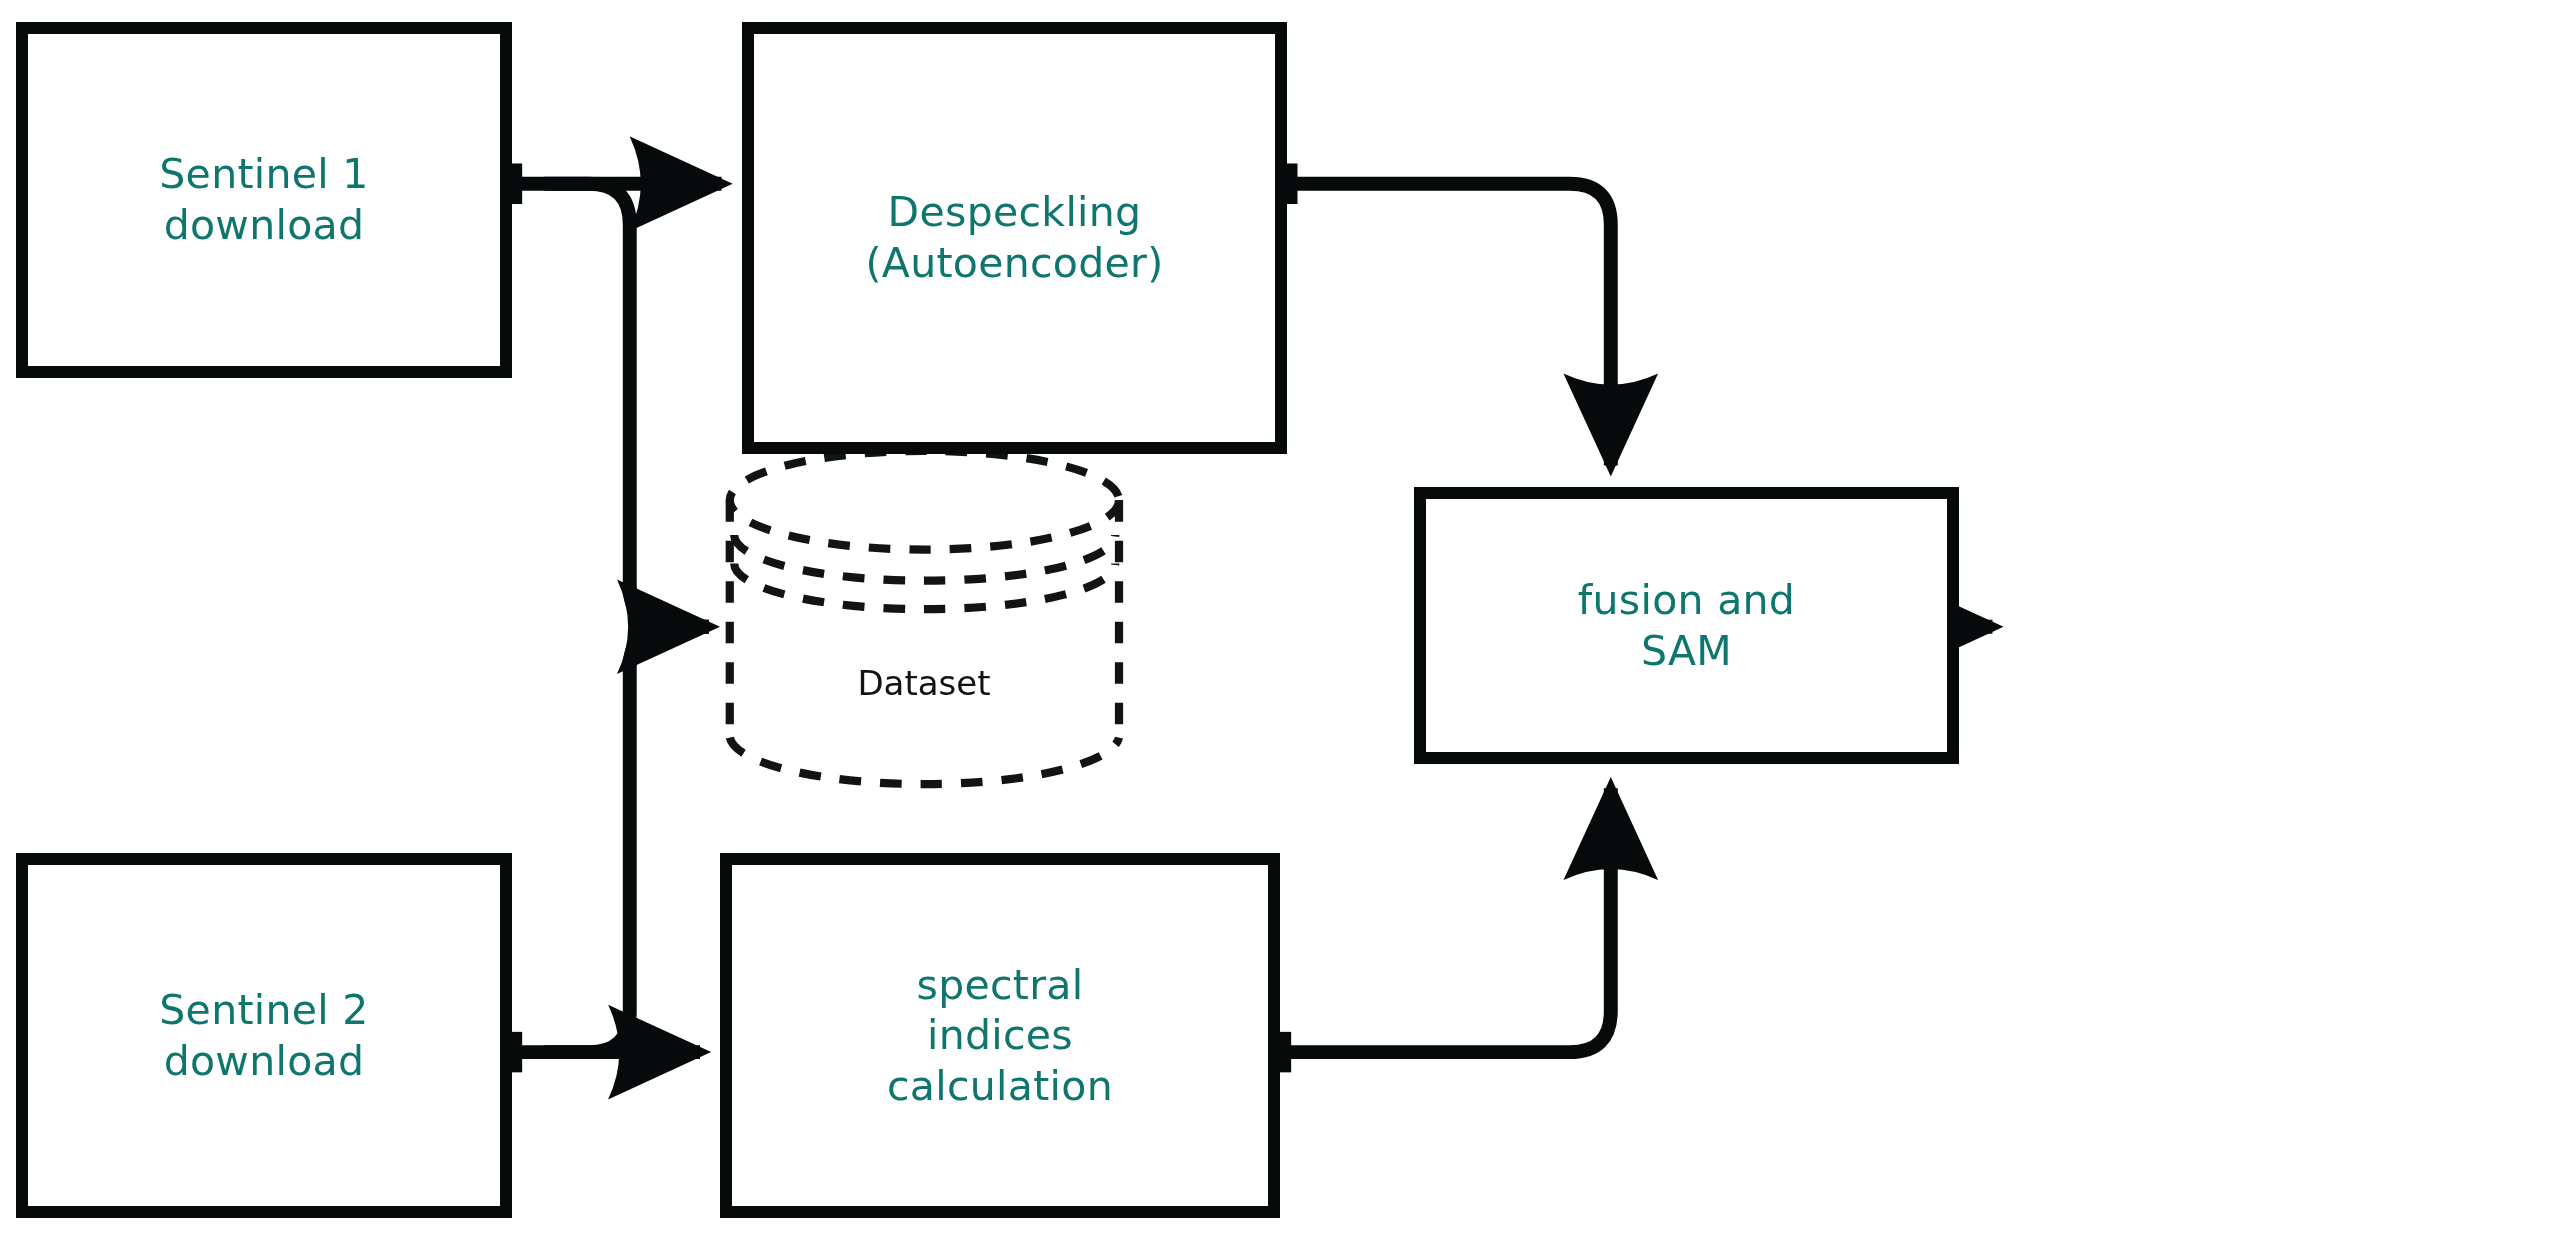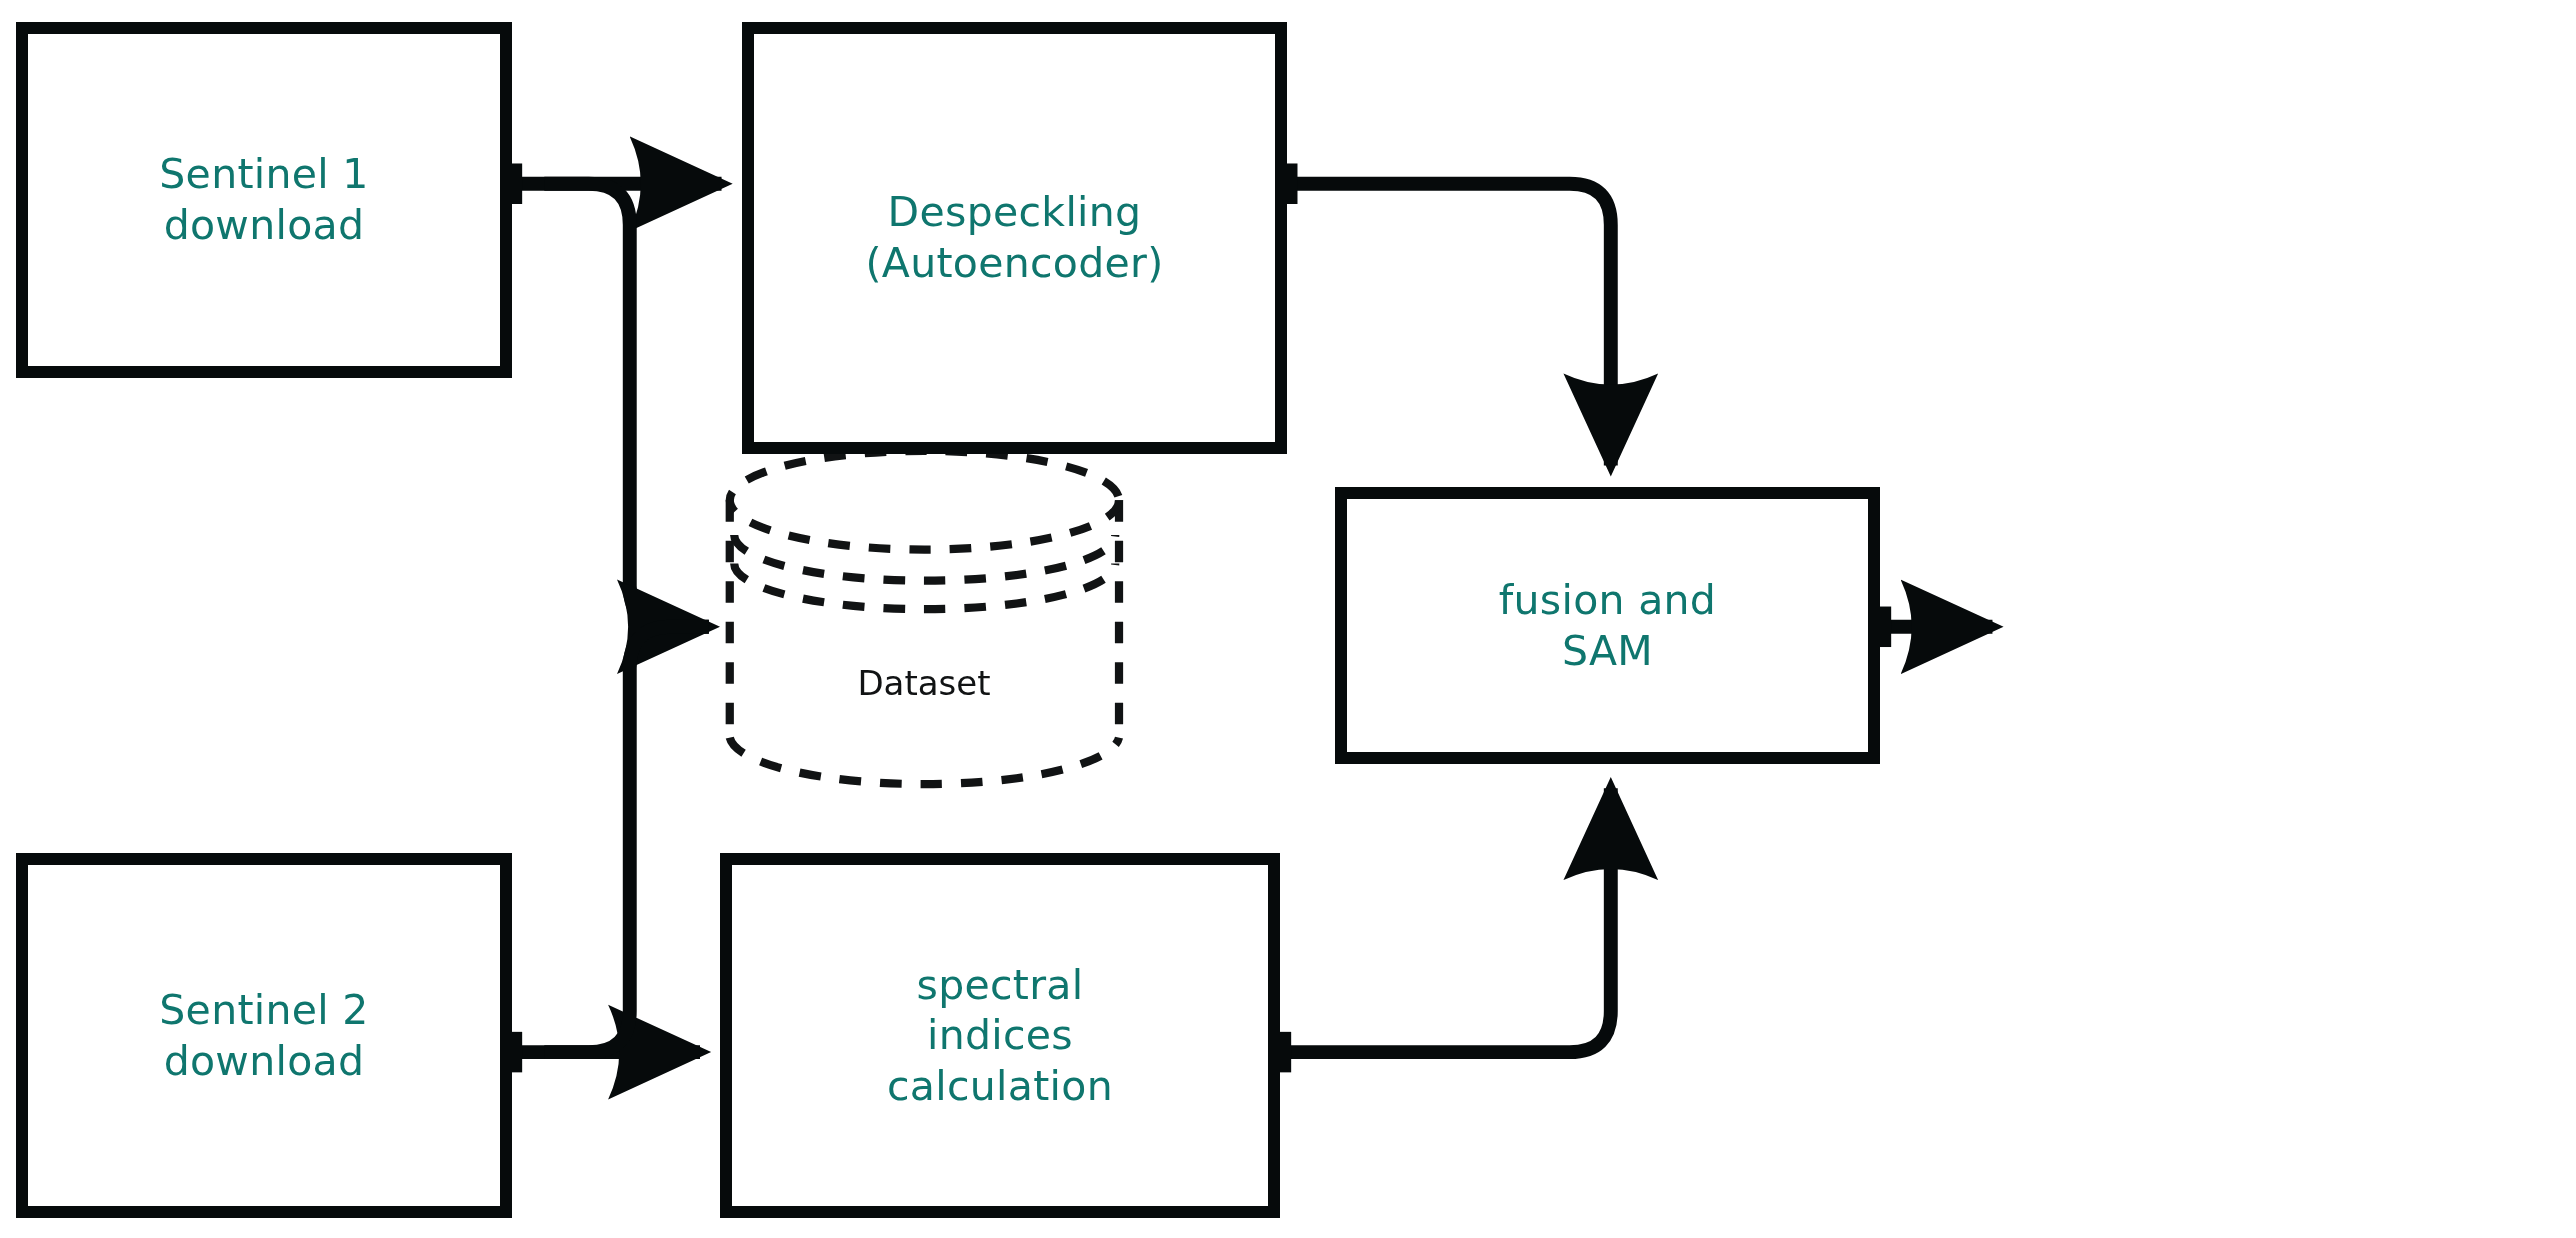--- a/index.html
+++ b/index.html
@@ -50,21 +50,21 @@
     font-size: 51px;
     color: #111314;
     text-align: center;
     white-space: pre-line;
   }
   
   #node-sentinel1 { left: 16px;   top: 21.5px;   width: 496px;  height: 356px; }
   #node-despeckling { left: 742px; top: 21.5px;  width: 545px;  height: 432px; }
   #node-sentinel2 { left: 16px;   top: 853px; width: 496px;  height: 365px; }
   #node-spectral  { left: 720px; top: 853px; width: 560px;  height: 365px; }
-  #node-fusion    { left: 1335px; top: 487px;  width: 545px;  height: 277px; }
+  #node-fusion    { left: 1414px; top: 487px;  width: 545px;  height: 277px; }
   #node-analysis  { left: 2013px; top: 488px;  width: 544px;  height: 277px; }
   #label-dataset  { left: 728px; top: 623px;  width: 392px; font-size: 34px; }
 </style>
 </head>
 <body>
 
 <div id="stage">
 
   <svg id="diagram-svg" viewBox="0 0 4070 1957">
     <defs>

